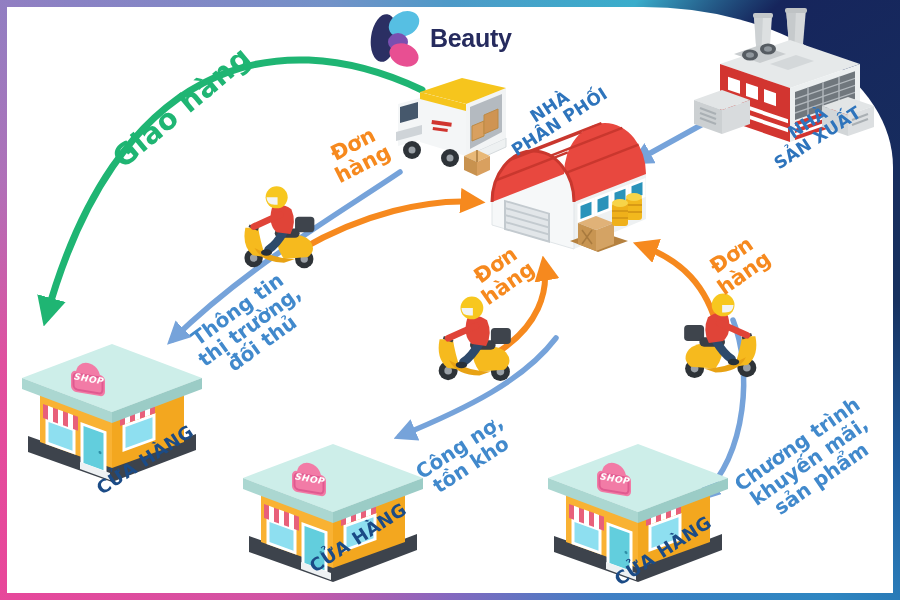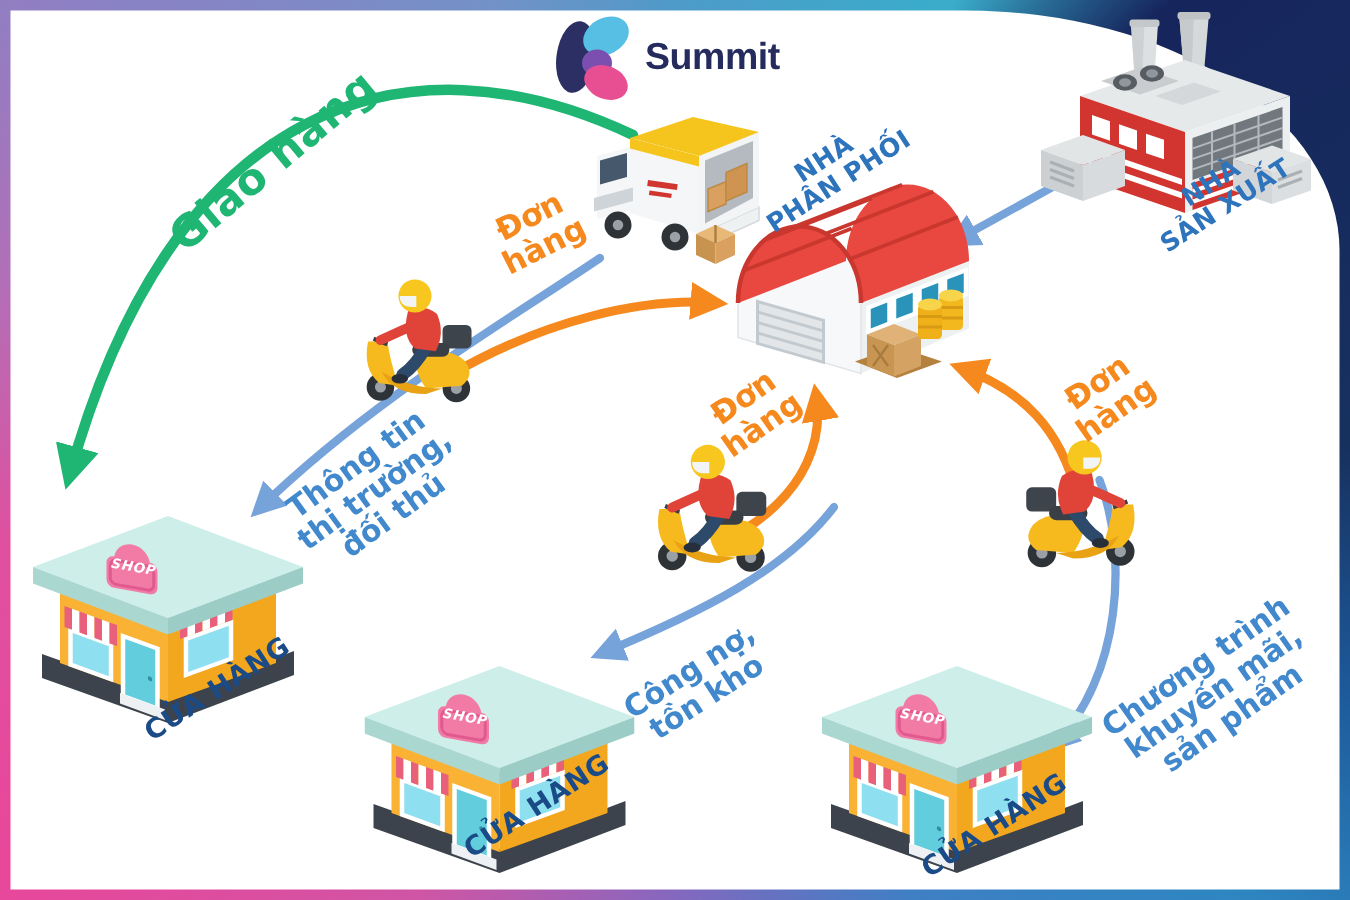--- a/index.html
+++ b/index.html
@@ -302,21 +302,21 @@
     </svg>
 
   <div class="logo">
     <svg width="54" height="60" viewBox="0 0 54 60">
       <ellipse cx="16" cy="30" rx="13" ry="24" fill="#2b2f63" transform="rotate(8 16 30)"></ellipse>
       <ellipse cx="36" cy="16" rx="16" ry="12" fill="#56bfe3" transform="rotate(-28 36 16)"></ellipse>
       <ellipse cx="30" cy="34" rx="10" ry="9" fill="#7a4fb0"></ellipse>
       <ellipse cx="36" cy="47" rx="15" ry="11" fill="#e84f92" transform="rotate(22 36 47)"></ellipse>
     </svg>
     <div class="logo-text">
-      <span>Summit</span>
+      <span>Beauty</span>
     </div>
   </div>
 
   <div class="lbl green" style="left:82px;top:92px;width:200px;transform:rotate(-40deg)">
     <span>Giao hàng</span>
   </div>
 
   <div class="lbl orange" style="left:308px;top:132px;width:100px;transform:rotate(-27deg)">
     <span>Đơn</span>
     <span>hàng</span>

